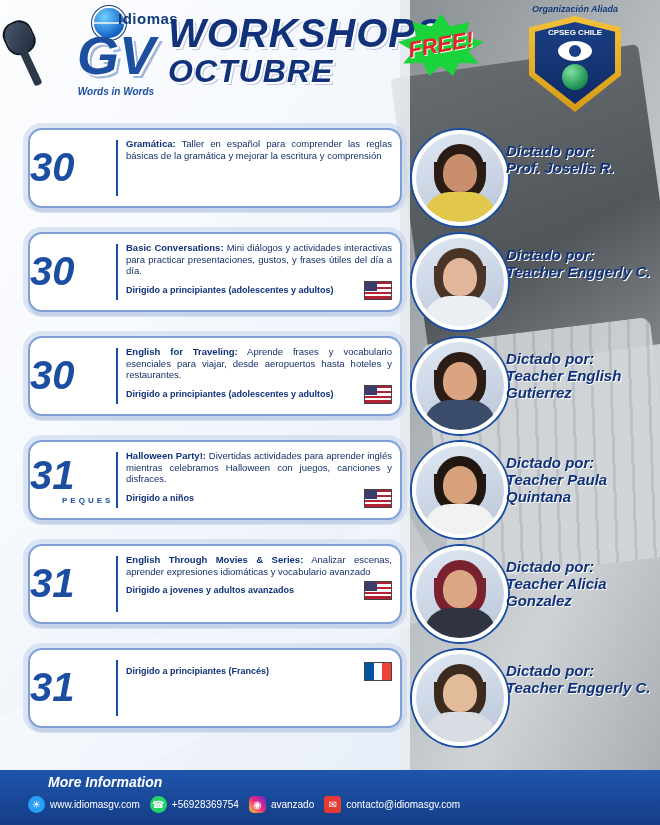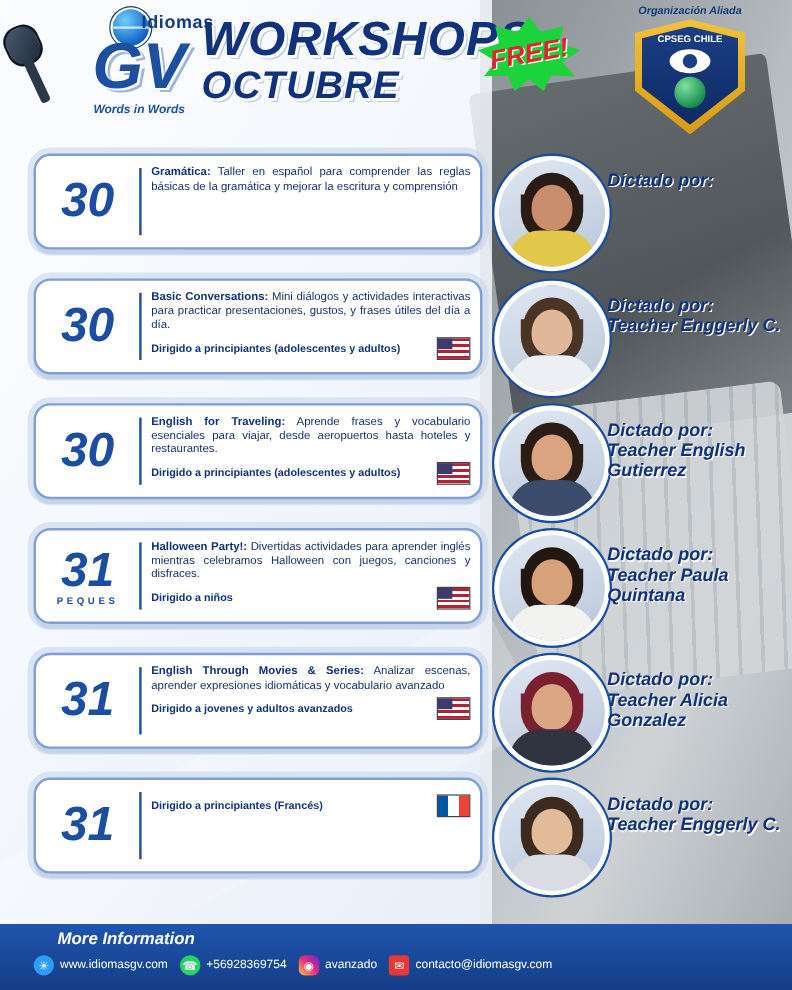--- a/index.html
+++ b/index.html
@@ -119,23 +119,23 @@
 
   
   .rows{position:absolute;left:0;top:126px;width:660px;}
   .row{position:relative;height:104px;}
   .card{
     position:absolute;left:28px;width:370px;min-height:76px;
     background:#ffffff;border:2px solid #7f9fd6;border-radius:14px;
     box-shadow:0 4px 0 #c5d3ea, 0 0 0 5px rgba(197,212,234,.55);
     display:flex;align-items:stretch;
   }
-  .daybox{width:86px;display:flex;flex-direction:column;align-items:center;justify-content:center;}
+  .daybox{width:86px;display:flex;flex-direction:column;justify-content:center;}
   .day{font-size:40px;line-height:38px;font-weight:bold;color:#1b4ea0;font-style:italic;}
-  .daysub{font-size:8px;font-weight:bold;color:#1b4ea0;letter-spacing:3px;margin-top:2px;}
+  .daysub{font-size:8px;font-weight:bold;color:#1b4ea0;letter-spacing:3px;margin-top:2px;margin-left:32px;}
   .vline{width:2px;background:#1b4ea0;margin:10px 0;}
   .body{flex:1;padding:8px 8px 6px 8px;}
   .desc{font-size:9.5px;line-height:11.5px;color:#15306a;text-align:justify;}
   .desc b{color:#11327a;}
   .audience-wrap{display:flex;align-items:center;justify-content:space-between;margin-top:4px;gap:6px;}
   .audience{
     font-size:9px;font-weight:bold;color:#11327a;line-height:11px;
   }
   .flag{width:26px;height:17px;border:1px solid #444;flex:0 0 auto;position:relative;overflow:hidden;}
   .flag.es{background:linear-gradient(#c60b1e 0 25%,#ffc400 25% 75%,#c60b1e 75% 100%);}
@@ -236,20 +236,21 @@
         </div>
       </div>
       <div class="avatar">
         <div class="hair"></div>
           <div class="hair2"></div>
           <div class="head"></div>
           <div class="torso" style="background:#e2c84a;"></div>
       </div>
       <div class="teacher">
         <div>Dictado por:</div>
+        <div>Prof. Joselis R.</div>
       </div>
     </div>
 
     <div class="row">
       <div class="card" style="top:2px;">
         <div class="daybox">
           <div class="day">30</div>
           <div class="daysub"></div>
         </div>
         <div class="vline"></div>

